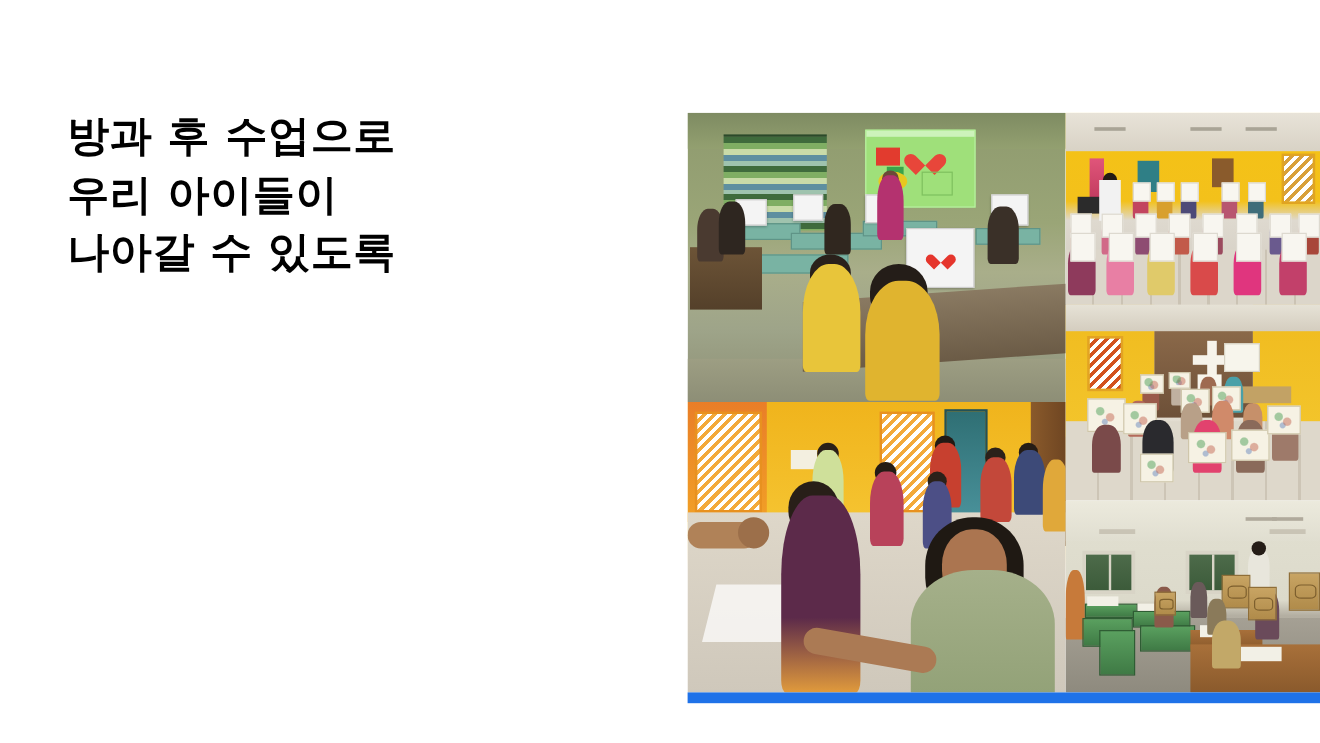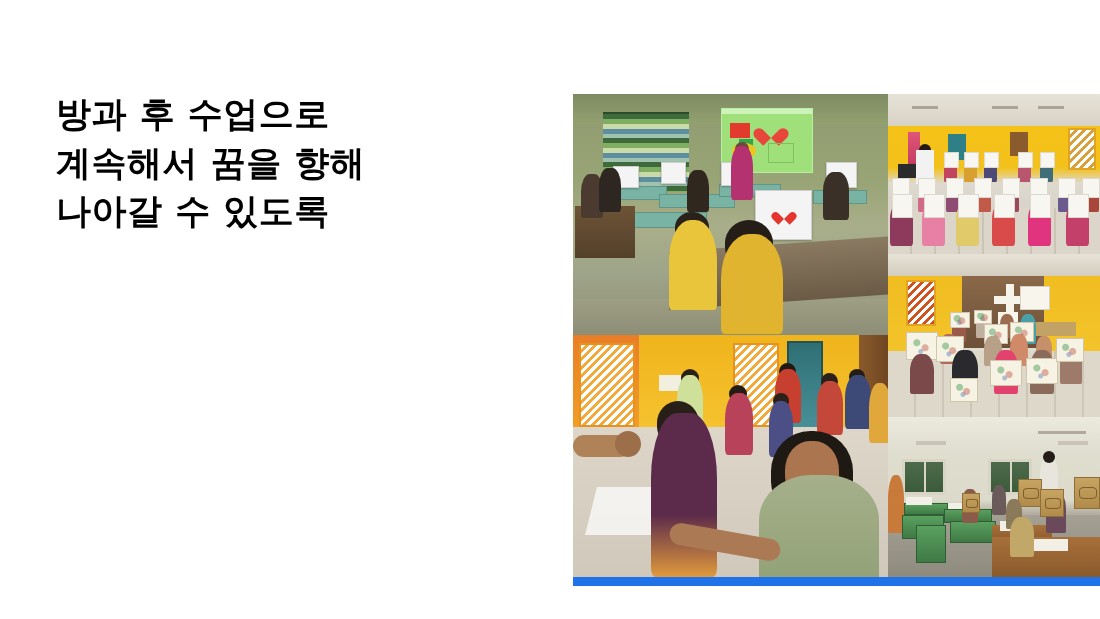--- a/index.html
+++ b/index.html
@@ -347,21 +347,21 @@
     background: #1f72e8;
   }
 </style>
 </head>
 <body>
 
 <div id="slide">
 
   <div id="text-block">
     <div class="text-line">방과 후 수업으로</div>
-    <div class="text-line">계속해서 꿈을 향해</div>
+    <div class="text-line">우리 아이들이</div>
     <div class="text-line">나아갈 수 있도록</div>
   </div>
 
   <div id="collage">
 
     <div id="collage-left-col">
 
       <div class="photo" id="photo-computer-class">
         <div class="photo-inner">
           <div class="pc-room"></div>

